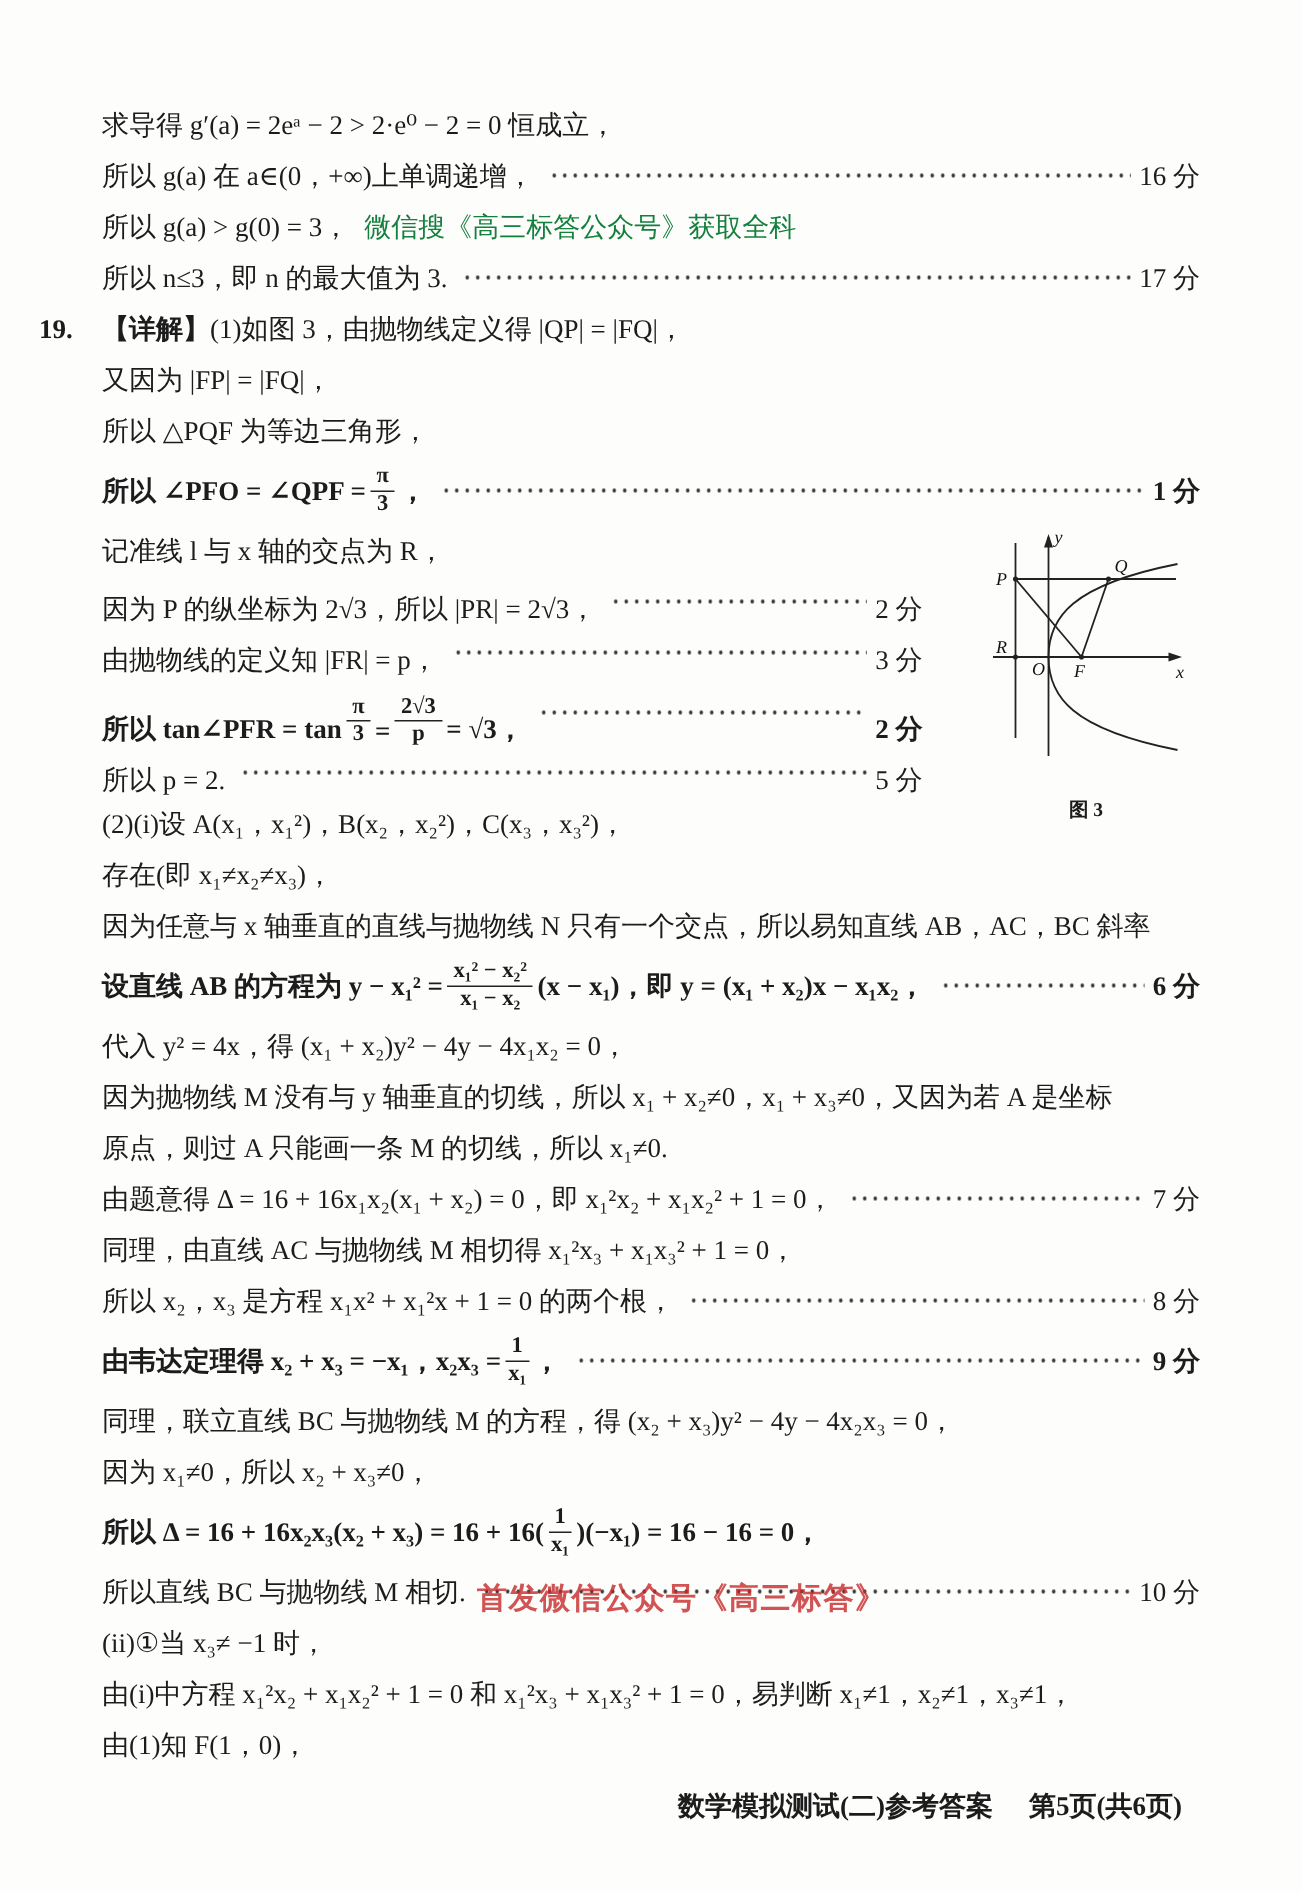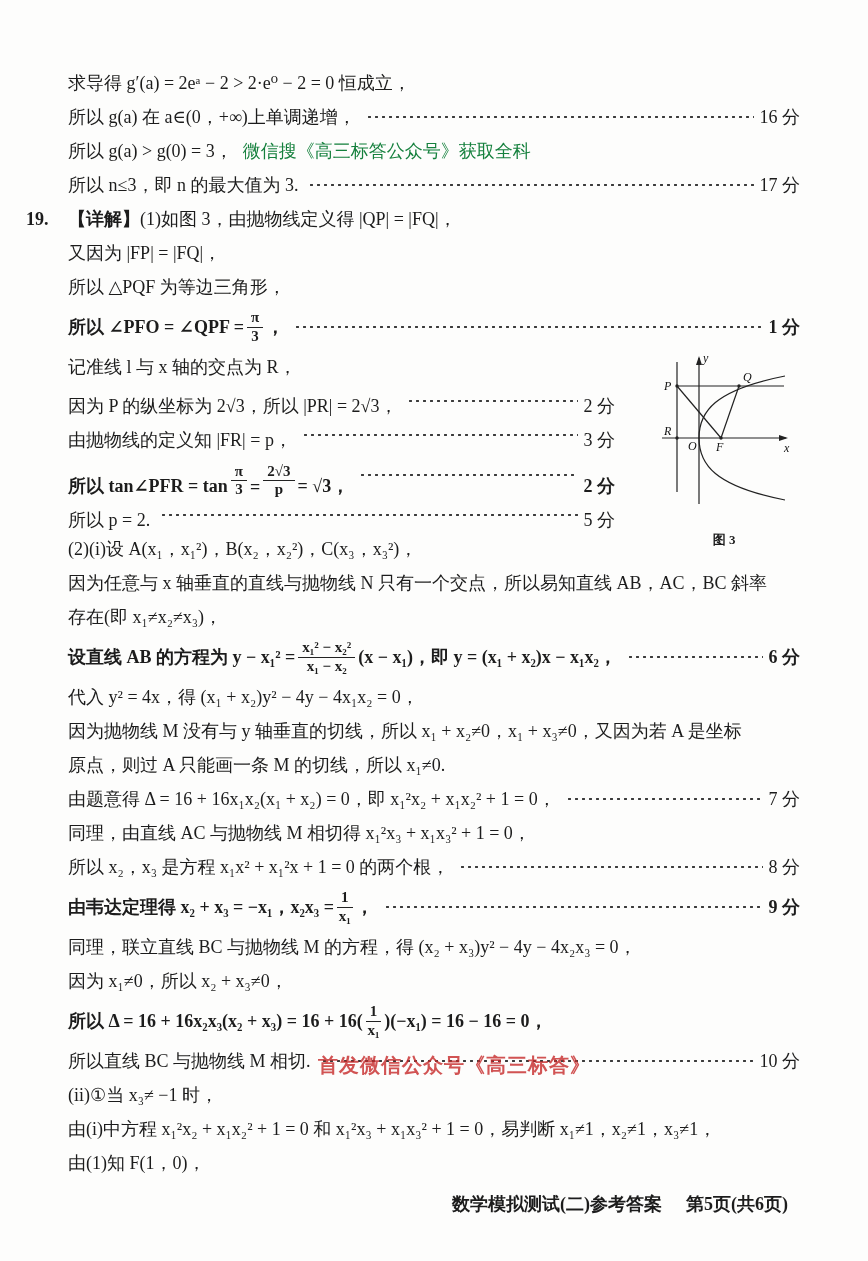--- a/index.html
+++ b/index.html
@@ -122,25 +122,25 @@
       <span class="txt">所以 p = 2.</span>
       <span class="leader"></span>
       <span class="score">5 分</span>
     </div>
 
   <div class="line">
       <span class="txt">(2)(i)设 A(x₁，x₁²)，B(x₂，x₂²)，C(x₃，x₃²)，</span>
     </div>
 
   <div class="line">
+      <span class="txt">存在(即 x₁≠x₂≠x₃)，</span>
+    </div>
+
+  <div class="line">
       <span class="txt">因为任意与 x 轴垂直的直线与抛物线 N 只有一个交点，所以易知直线 AB，AC，BC 斜率</span>
-    </div>
-
-  <div class="line">
-      <span class="txt">存在(即 x₁≠x₂≠x₃)，</span>
     </div>
 
   <div class="line tall">
       <span class="txt">设直线 AB 的方程为 y − x₁² = </span>
       <span class="frac">
         <span class="fn">x₁² − x₂²</span>
         <span class="fd">x₁ − x₂</span>
       </span>
       <span class="txt">(x − x₁)，即 y = (x₁ + x₂)x − x₁x₂，</span>
       <span class="leader"></span>

